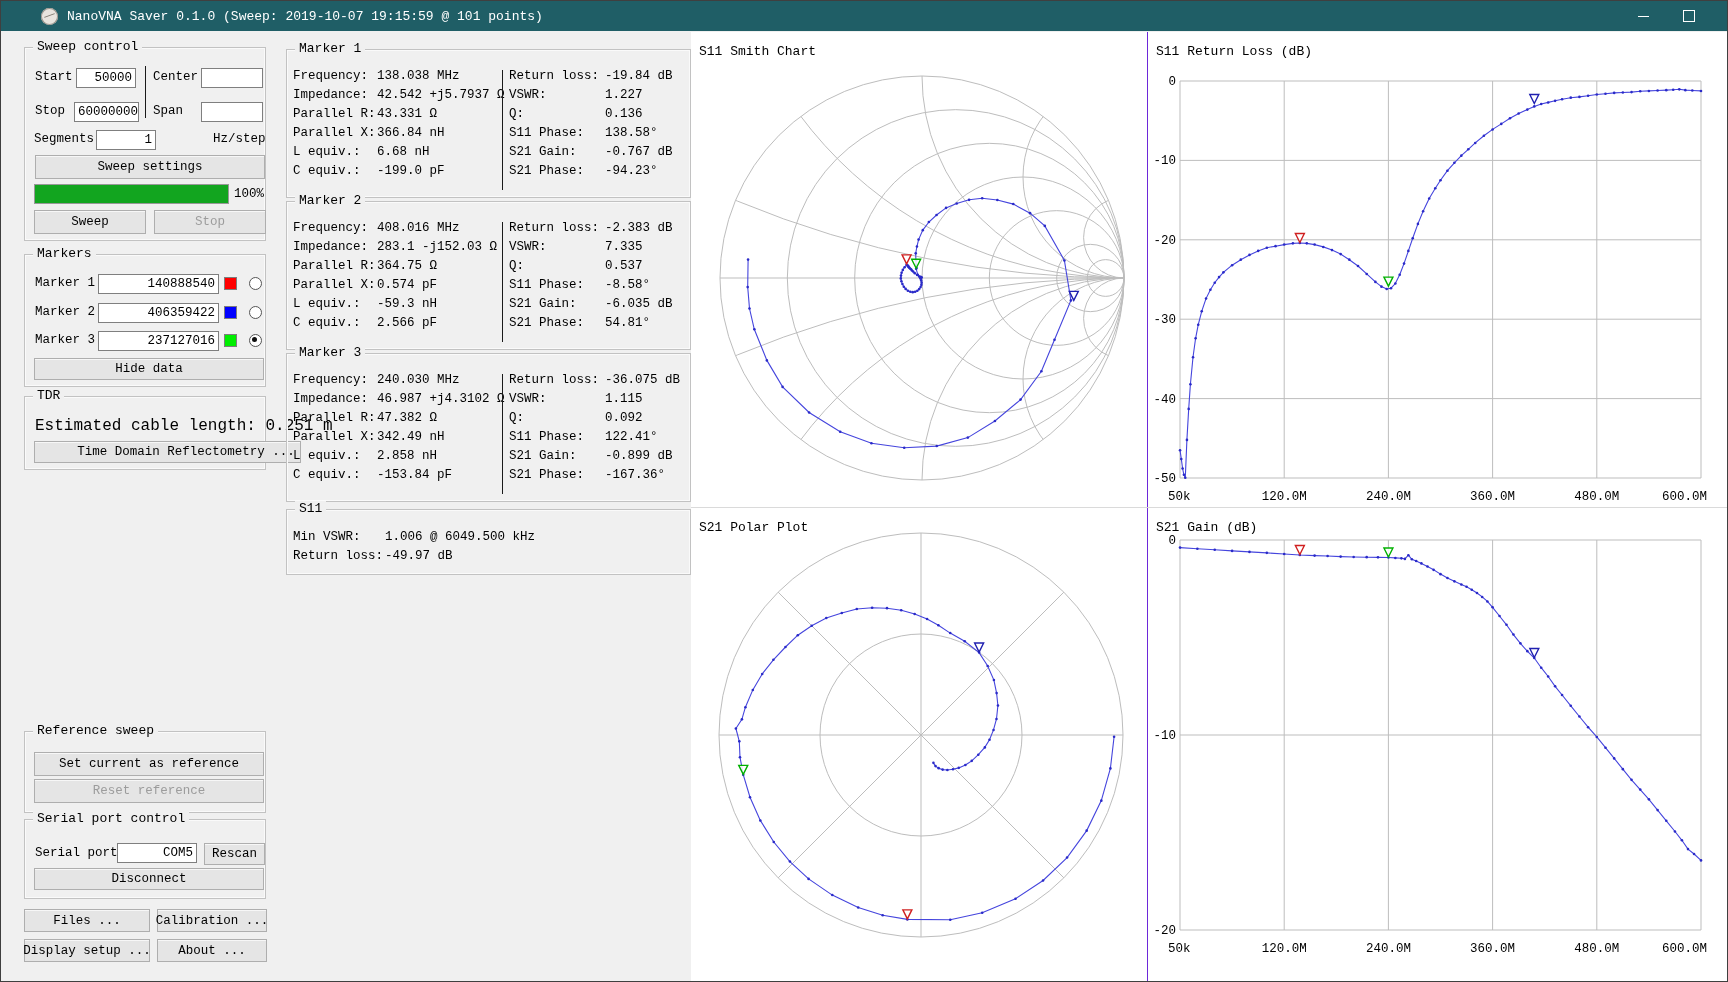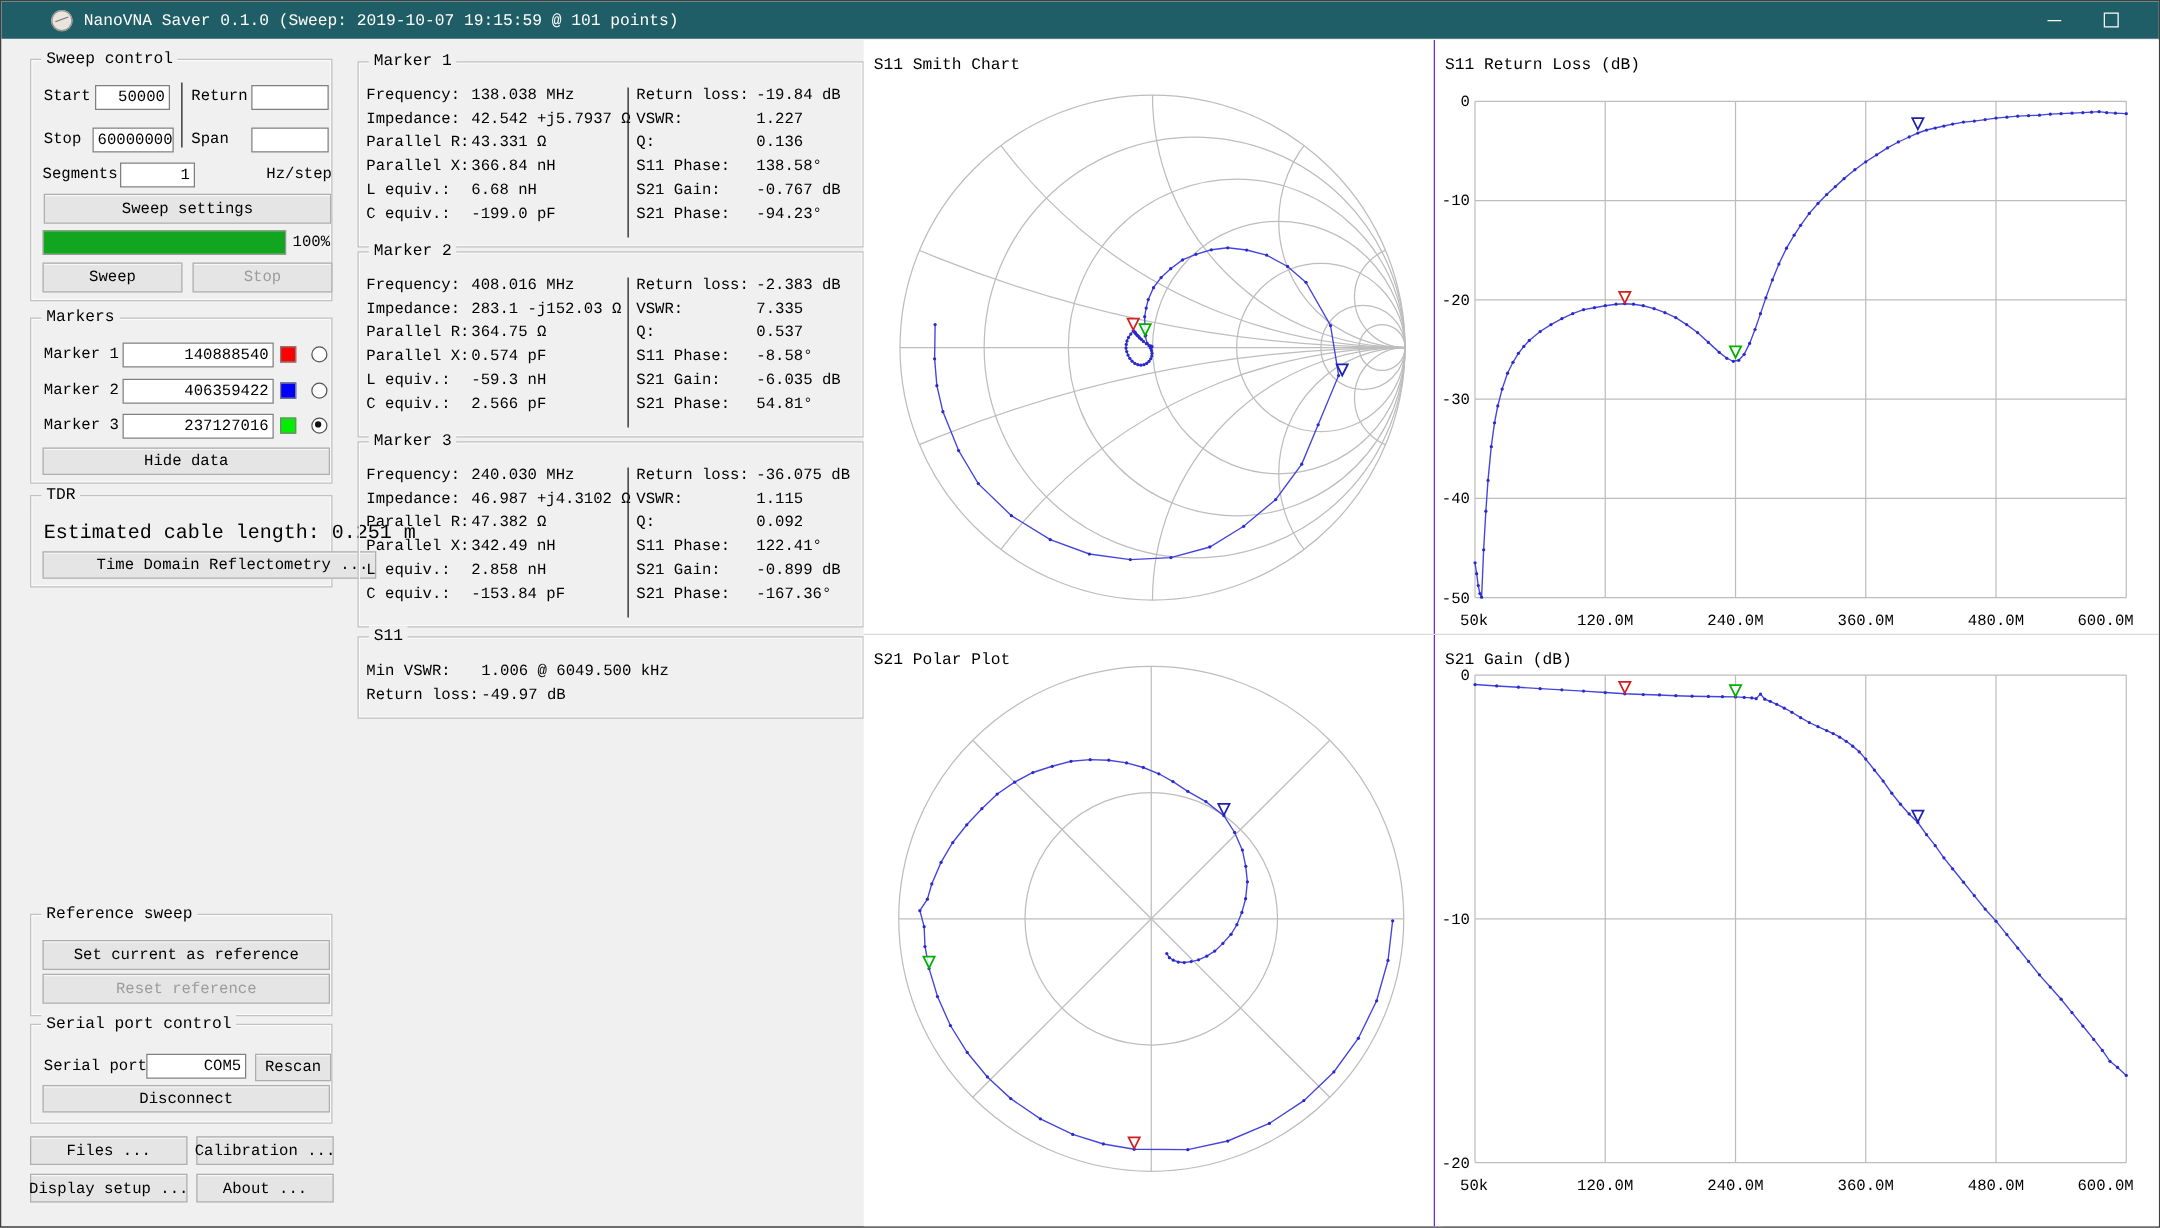--- a/index.html
+++ b/index.html
@@ -62,21 +62,21 @@
           <span>✕</span>
         </div>
     </div>
   </div>
 
   <div class="gb" style="left:23px;top:46px;width:240px;height:192px;">
     <span class="gt">Sweep control</span>
     <span class="lbl" style="left:10px;top:22px;">Start</span>
     <div class="field" style="left:51px;top:20px;width:60px;height:20px;">50000</div>
     <div class="vline" style="left:120px;top:18px;height:52px;"></div>
-    <span class="lbl" style="left:128px;top:22px;">Return</span>
+    <span class="lbl" style="left:128px;top:22px;">Center</span>
     <div class="field" style="left:176px;top:20px;width:62px;height:20px;"></div>
     <span class="lbl" style="left:10px;top:56px;">Stop</span>
     <div class="field clipleft" style="left:49px;top:54px;width:65px;height:20px;">600000000</div>
     <span class="lbl" style="left:128px;top:56px;">Span</span>
     <div class="field" style="left:176px;top:54px;width:62px;height:20px;"></div>
     <span class="lbl" style="left:9px;top:84px;">Segments</span>
     <div class="field" style="left:71px;top:82px;width:60px;height:20px;">1</div>
     <span class="lbl" style="left:188px;top:84px;">Hz/step</span>
     <div class="btn" style="left:10px;top:107px;width:228px;height:22px;">Sweep settings</div>
     <div class="progress" style="left:9px;top:136px;width:195px;height:20px;">

